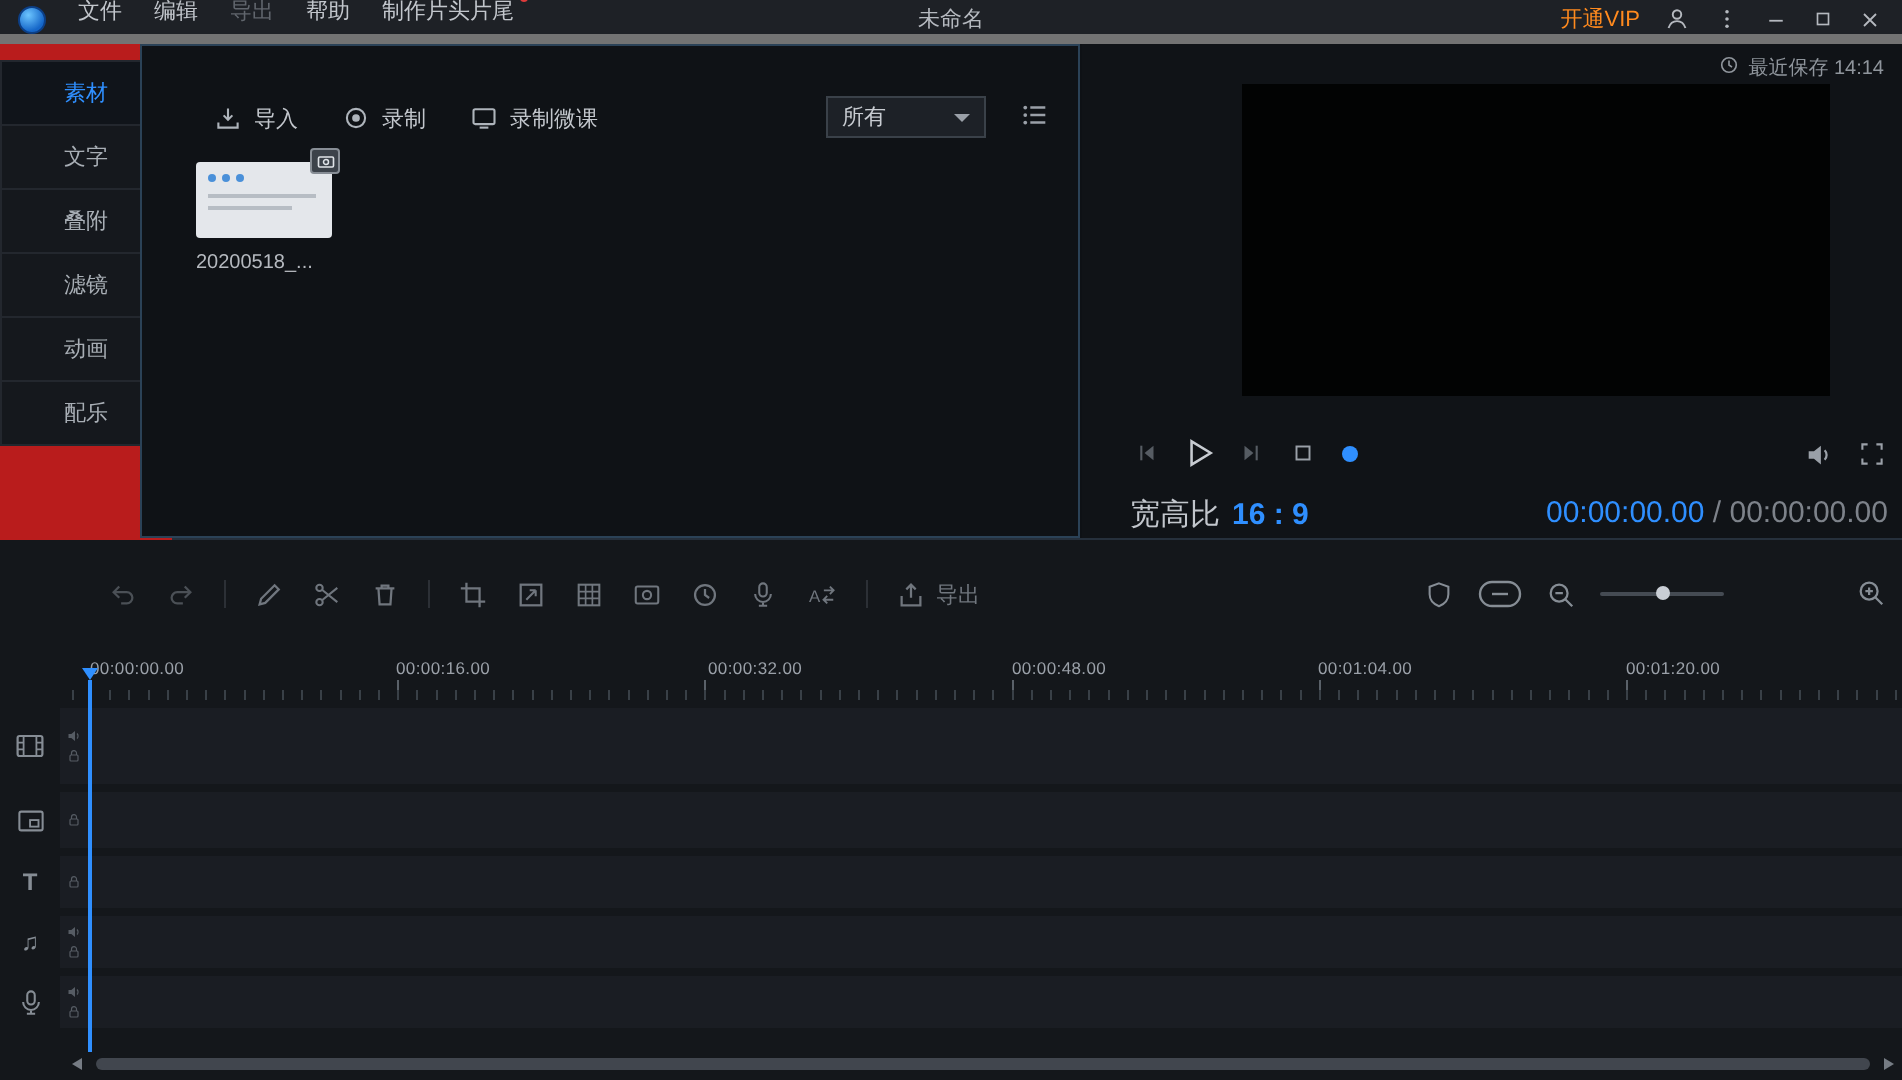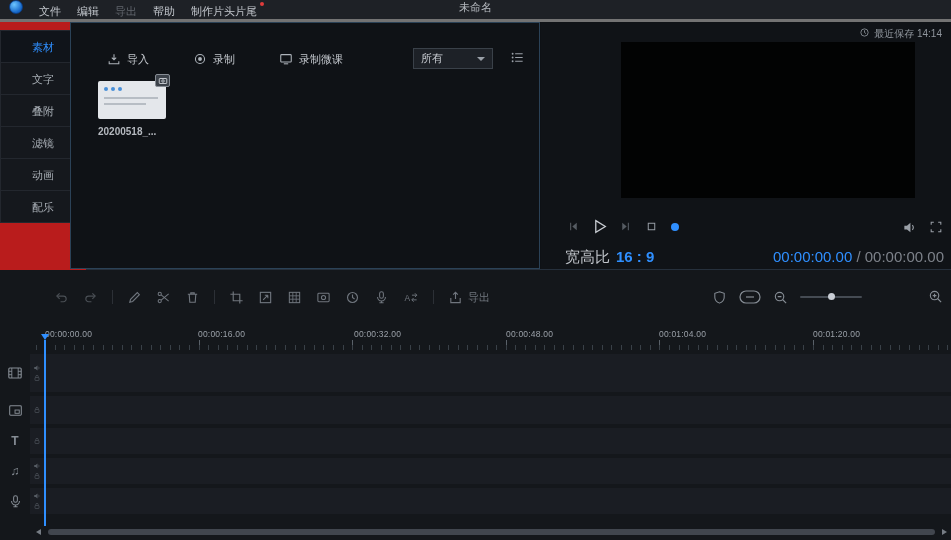--- a/index.html
+++ b/index.html
@@ -2,52 +2,52 @@
 <html><head>
 <meta charset="utf-8">
 <style>
   * { margin:0; padding:0; box-sizing:border-box; }
   html,body { background:#000; }
   body { font-family:"Liberation Sans","DejaVu Sans",sans-serif; }
   .app { position:relative; width:951px; height:540px; background:#13161a; overflow:hidden; cursor:default; color:#c2c6cc; }
   svg.ic { display:block; }
 
   
-  .titlebar { position:absolute; top:0; left:0; right:0; height:22px; background:#1e2126; border-bottom:3px solid #737373; display:flex; align-items:flex-start; font-size:11px; }
+  .titlebar { position:absolute; top:0; left:0; right:0; height:22px; background:#1e2126; border-bottom:5px solid #737373; display:flex; align-items:flex-end; font-size:11px; }
   .logo { width:14px; height:14px; border-radius:50%; margin:0 8px 0 9px; background:radial-gradient(circle at 35% 30%, #6cc5ff, #1566c8 70%); border:1px solid #0c3f86; }
   .menu-item { padding:0 8px; color:#c2c6cc; position:relative; height:22px; line-height:22px; }
   .menu-item.disabled { color:#61666d; }
   .badge-dot { position:absolute; top:2px; right:1px; width:4px; height:4px; border-radius:50%; background:#e03b3b; }
   .doc-title { position:absolute; left:50%; transform:translateX(-50%); color:#b5b9bf; }
   .tb-right { margin-left:auto; display:flex; align-items:center; gap:12px; padding-right:10px; }
   .vip { color:#ff8a1e; }
   .tb-ic { color:#b5b9bf; }
 
   
   .upper { position:absolute; top:22px; left:0; width:951px; height:248px; background:#0e1115; border-bottom:1px solid #26303c; }
 
   .sidetabs { position:absolute; top:0; left:0; width:86px; height:248px; background:#b91c1c; padding-top:9px; }
   .sidetab { height:33px; line-height:32px; text-align:center; font-size:11px; color:#a8aeb5; background:#15181d; border:1px solid #23272e; margin-top:-1px; }
   .sidetab.active { color:#2f8fff; background:#10141a; }
 
   .media-panel { position:absolute; top:0; left:70px; width:470px; height:247px; background:#0f1216; border:1px solid #2b4257; }
-  .media-toolbar { position:absolute; top:26px; left:0; right:0; height:20px; display:flex; align-items:center; padding-left:36px; gap:44px; }
+  .media-toolbar { position:absolute; top:26px; left:0; right:0; height:20px; display:flex; align-items:center; padding-left:36px; gap:22px; }
   .m-btn { display:flex; align-items:center; gap:6px; font-size:11px; color:#c2c6cc; }
   .m-btn .ic { color:#aeb4bb; }
   .filter-select { position:absolute; right:46px; top:25px; width:80px; height:21px; background:#1d2127; border:1px solid #3a4149; display:flex; align-items:center; justify-content:space-between; padding:0 7px; font-size:11px; color:#c8ccd2; }
   .chev { width:0; height:0; border-left:4px solid transparent; border-right:4px solid transparent; border-top:4px solid #9aa0a8; }
   .listview { position:absolute; right:14px; top:27px; color:#9aa0a8; }
 
   .media-item { position:absolute; left:27px; top:58px; width:68px; }
   .thumb { position:relative; width:68px; height:38px; background:#e4e7eb; border-radius:2px; overflow:visible; }
   .thumb-dots { position:absolute; top:6px; left:6px; display:flex; gap:3px; }
   .thumb-dots i { width:4px; height:4px; border-radius:50%; background:#4a90d9; }
   .thumb-line { position:absolute; left:6px; right:8px; height:2px; background:#b7bdc4; }
   .thumb-badge { position:absolute; top:-7px; right:-4px; width:15px; height:13px; background:#3c424a; border:1px solid #878d95; border-radius:2px; color:#dfe3e8; display:flex; align-items:center; justify-content:center; }
-  .media-name { margin-top:7px; font-size:10px; color:#b5b9bf; white-space:nowrap;font-weight:bold; }
+  .media-name { margin-top:7px; font-size:10px; color:#b5b9bf; white-space:nowrap; }
 
   .preview-panel { position:absolute; top:0; left:541px; width:410px; height:247px; background:#101317; }
   .last-saved { position:absolute; top:5px; right:9px; display:flex; align-items:flex-start; gap:4px; font-size:10px; color:#8f959c; }
   .video-area { position:absolute; top:20px; left:80px; width:294px; height:156px; background:#020303; }
   .pv-controls { position:absolute; top:194px; left:0; right:0; height:22px; }
   .pv-controls > * { position:absolute; top:4px; }
   .pv-prev { left:26px; color:#565c63; }
   .pv-play { left:50px; top:2px; color:#c8ccd2; }
   .pv-next { left:78px; color:#565c63; }
   .pv-stop { left:104px; color:#9aa0a8; }
@@ -240,20 +240,38 @@
 <div class="app">
 
   <header class="titlebar">
     <span class="logo"></span>
     <span class="menu-item">文件</span>
     <span class="menu-item">编辑</span>
     <span class="menu-item disabled">导出</span>
     <span class="menu-item">帮助</span>
     <span class="menu-item"><span>制作片头片尾</span><span class="badge-dot"></span></span>
     <span class="doc-title">未命名</span>
+    <span class="tb-right">
+      <span class="vip">开通VIP</span>
+      <svg class="ic tb-ic" width="13" height="13">
+          <use href="#i-person"></use>
+        </svg>
+      <svg class="ic tb-ic" width="13" height="13">
+          <use href="#i-kebab"></use>
+        </svg>
+      <svg class="ic tb-ic" width="12" height="12">
+          <use href="#i-minimize"></use>
+        </svg>
+      <svg class="ic tb-ic" width="11" height="11">
+          <use href="#i-maximize"></use>
+        </svg>
+      <svg class="ic tb-ic" width="12" height="12">
+          <use href="#i-close"></use>
+        </svg>
+    </span>
   </header>
 
   <div class="upper">
 
     <nav class="sidetabs">
       <div class="sidetab active">素材</div>
       <div class="sidetab">文字</div>
       <div class="sidetab">叠附</div>
       <div class="sidetab">滤镜</div>
       <div class="sidetab">动画</div>

